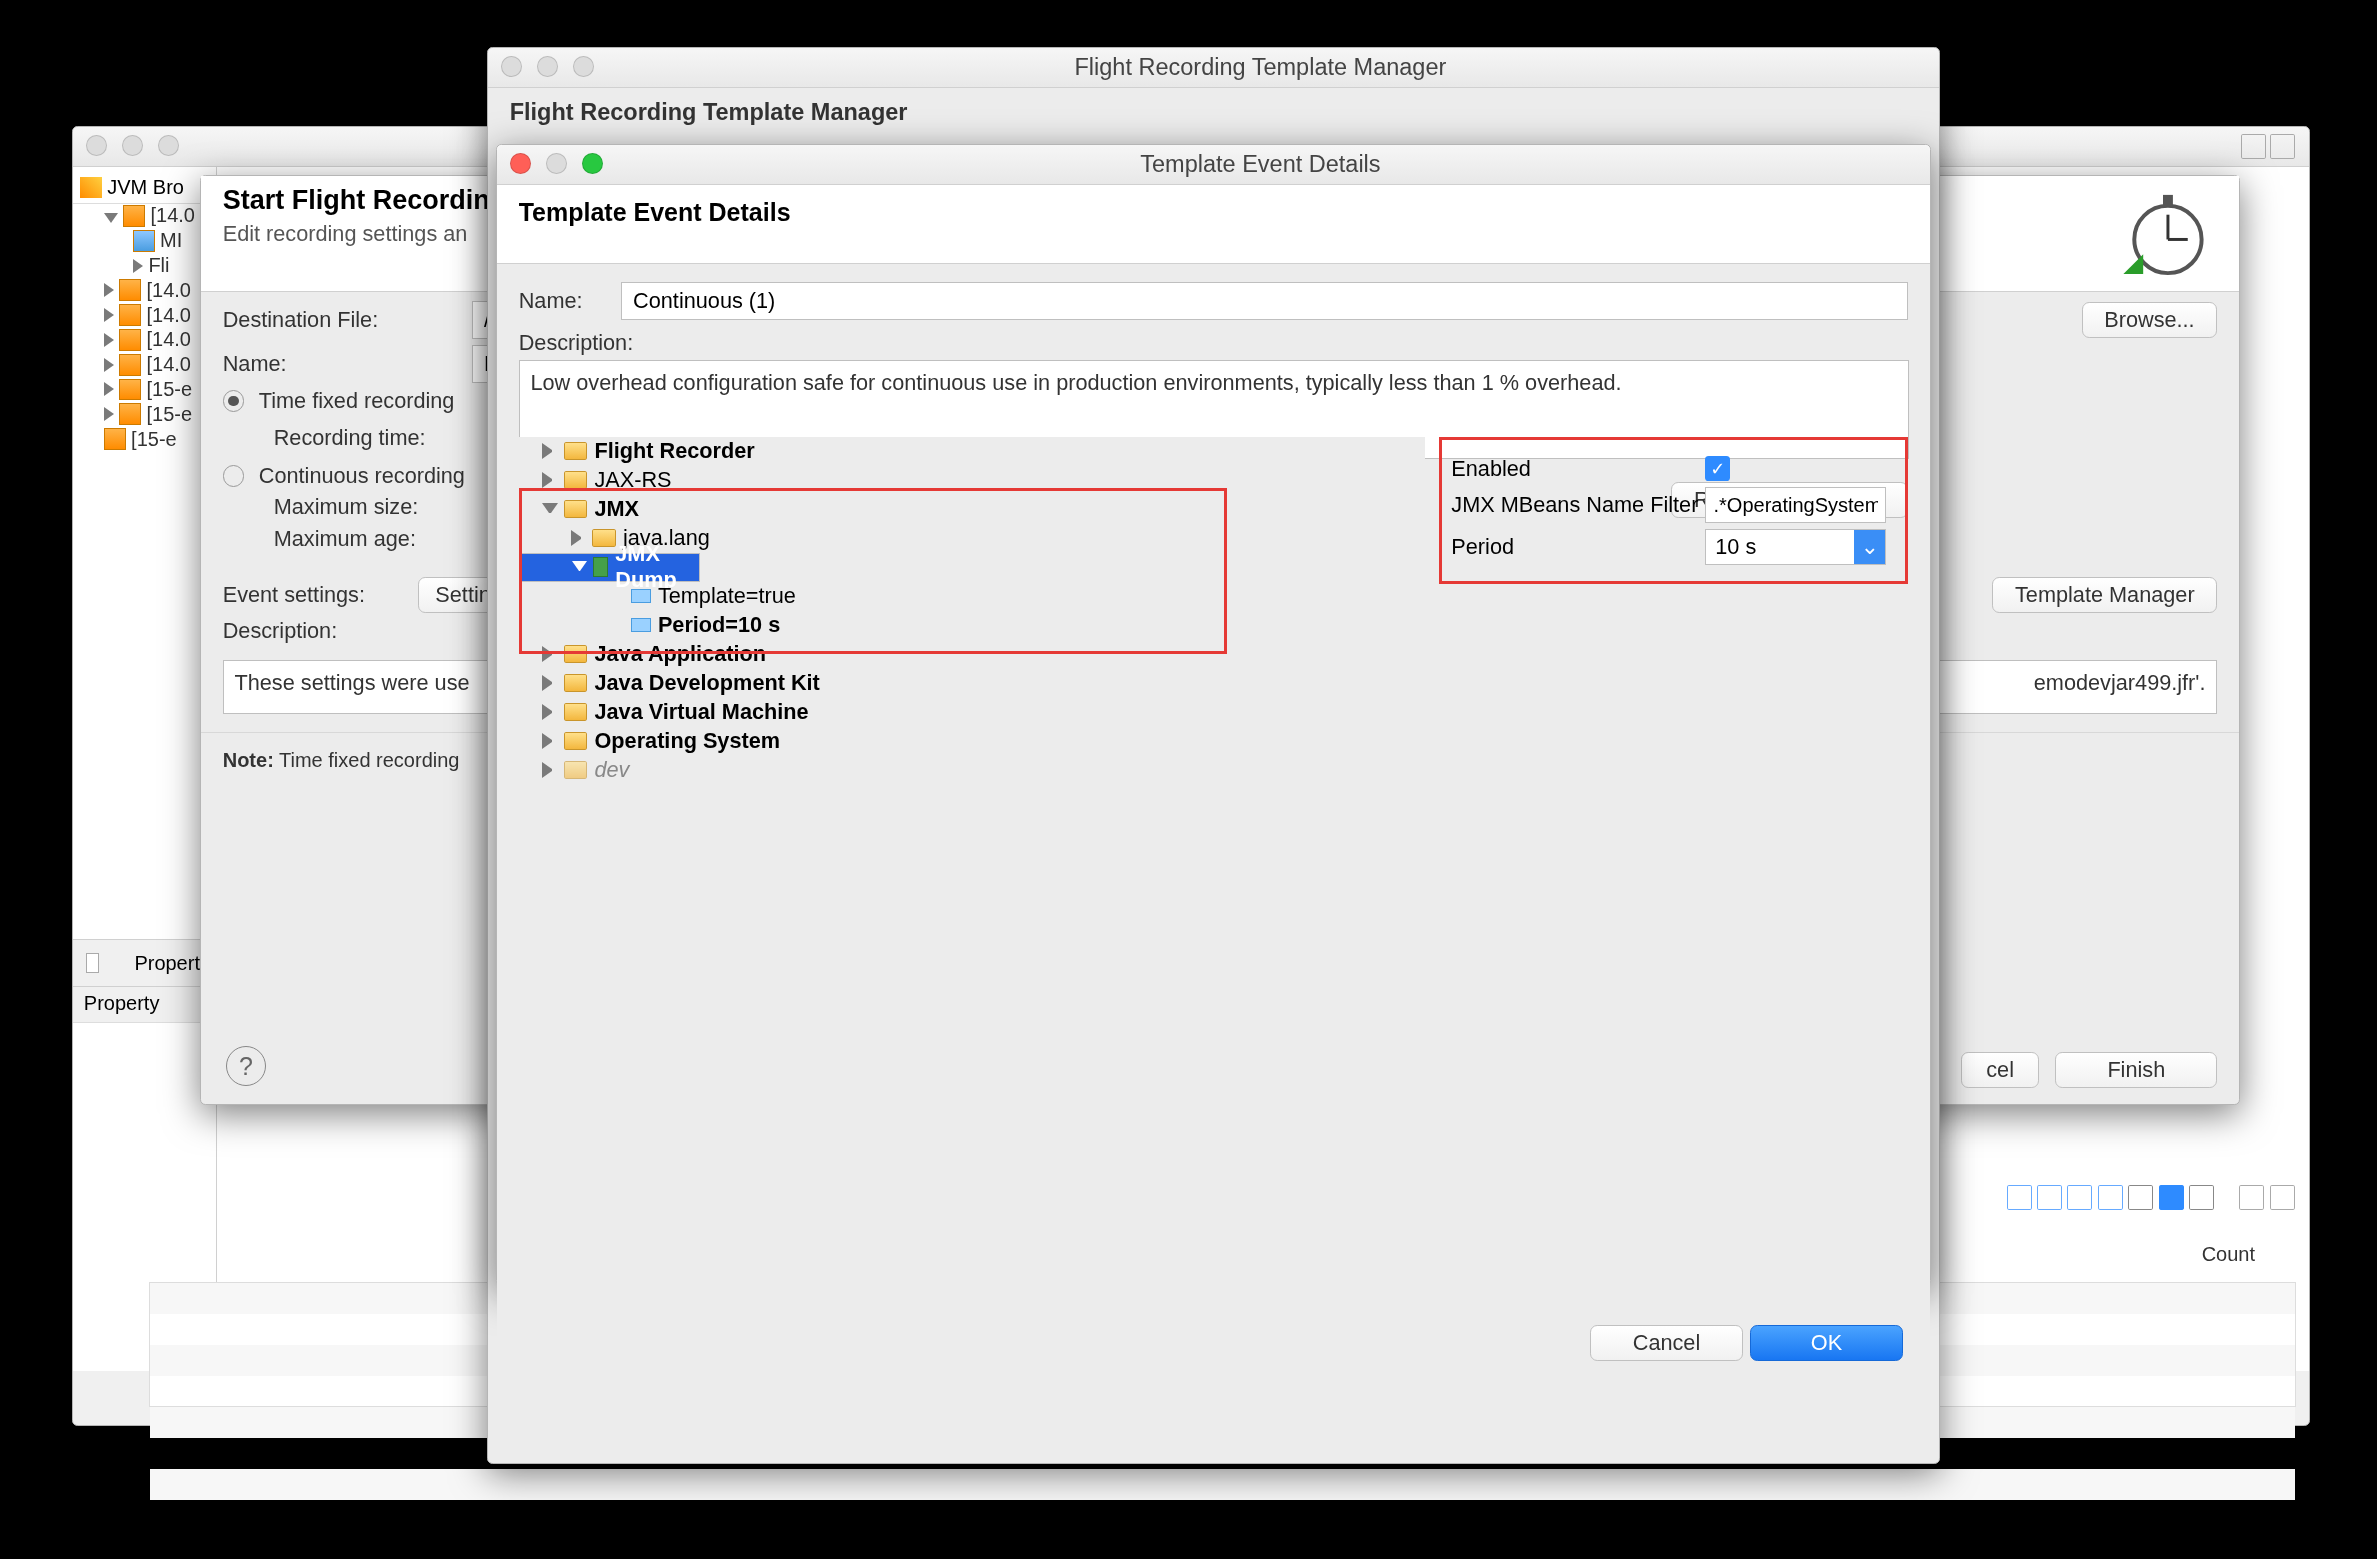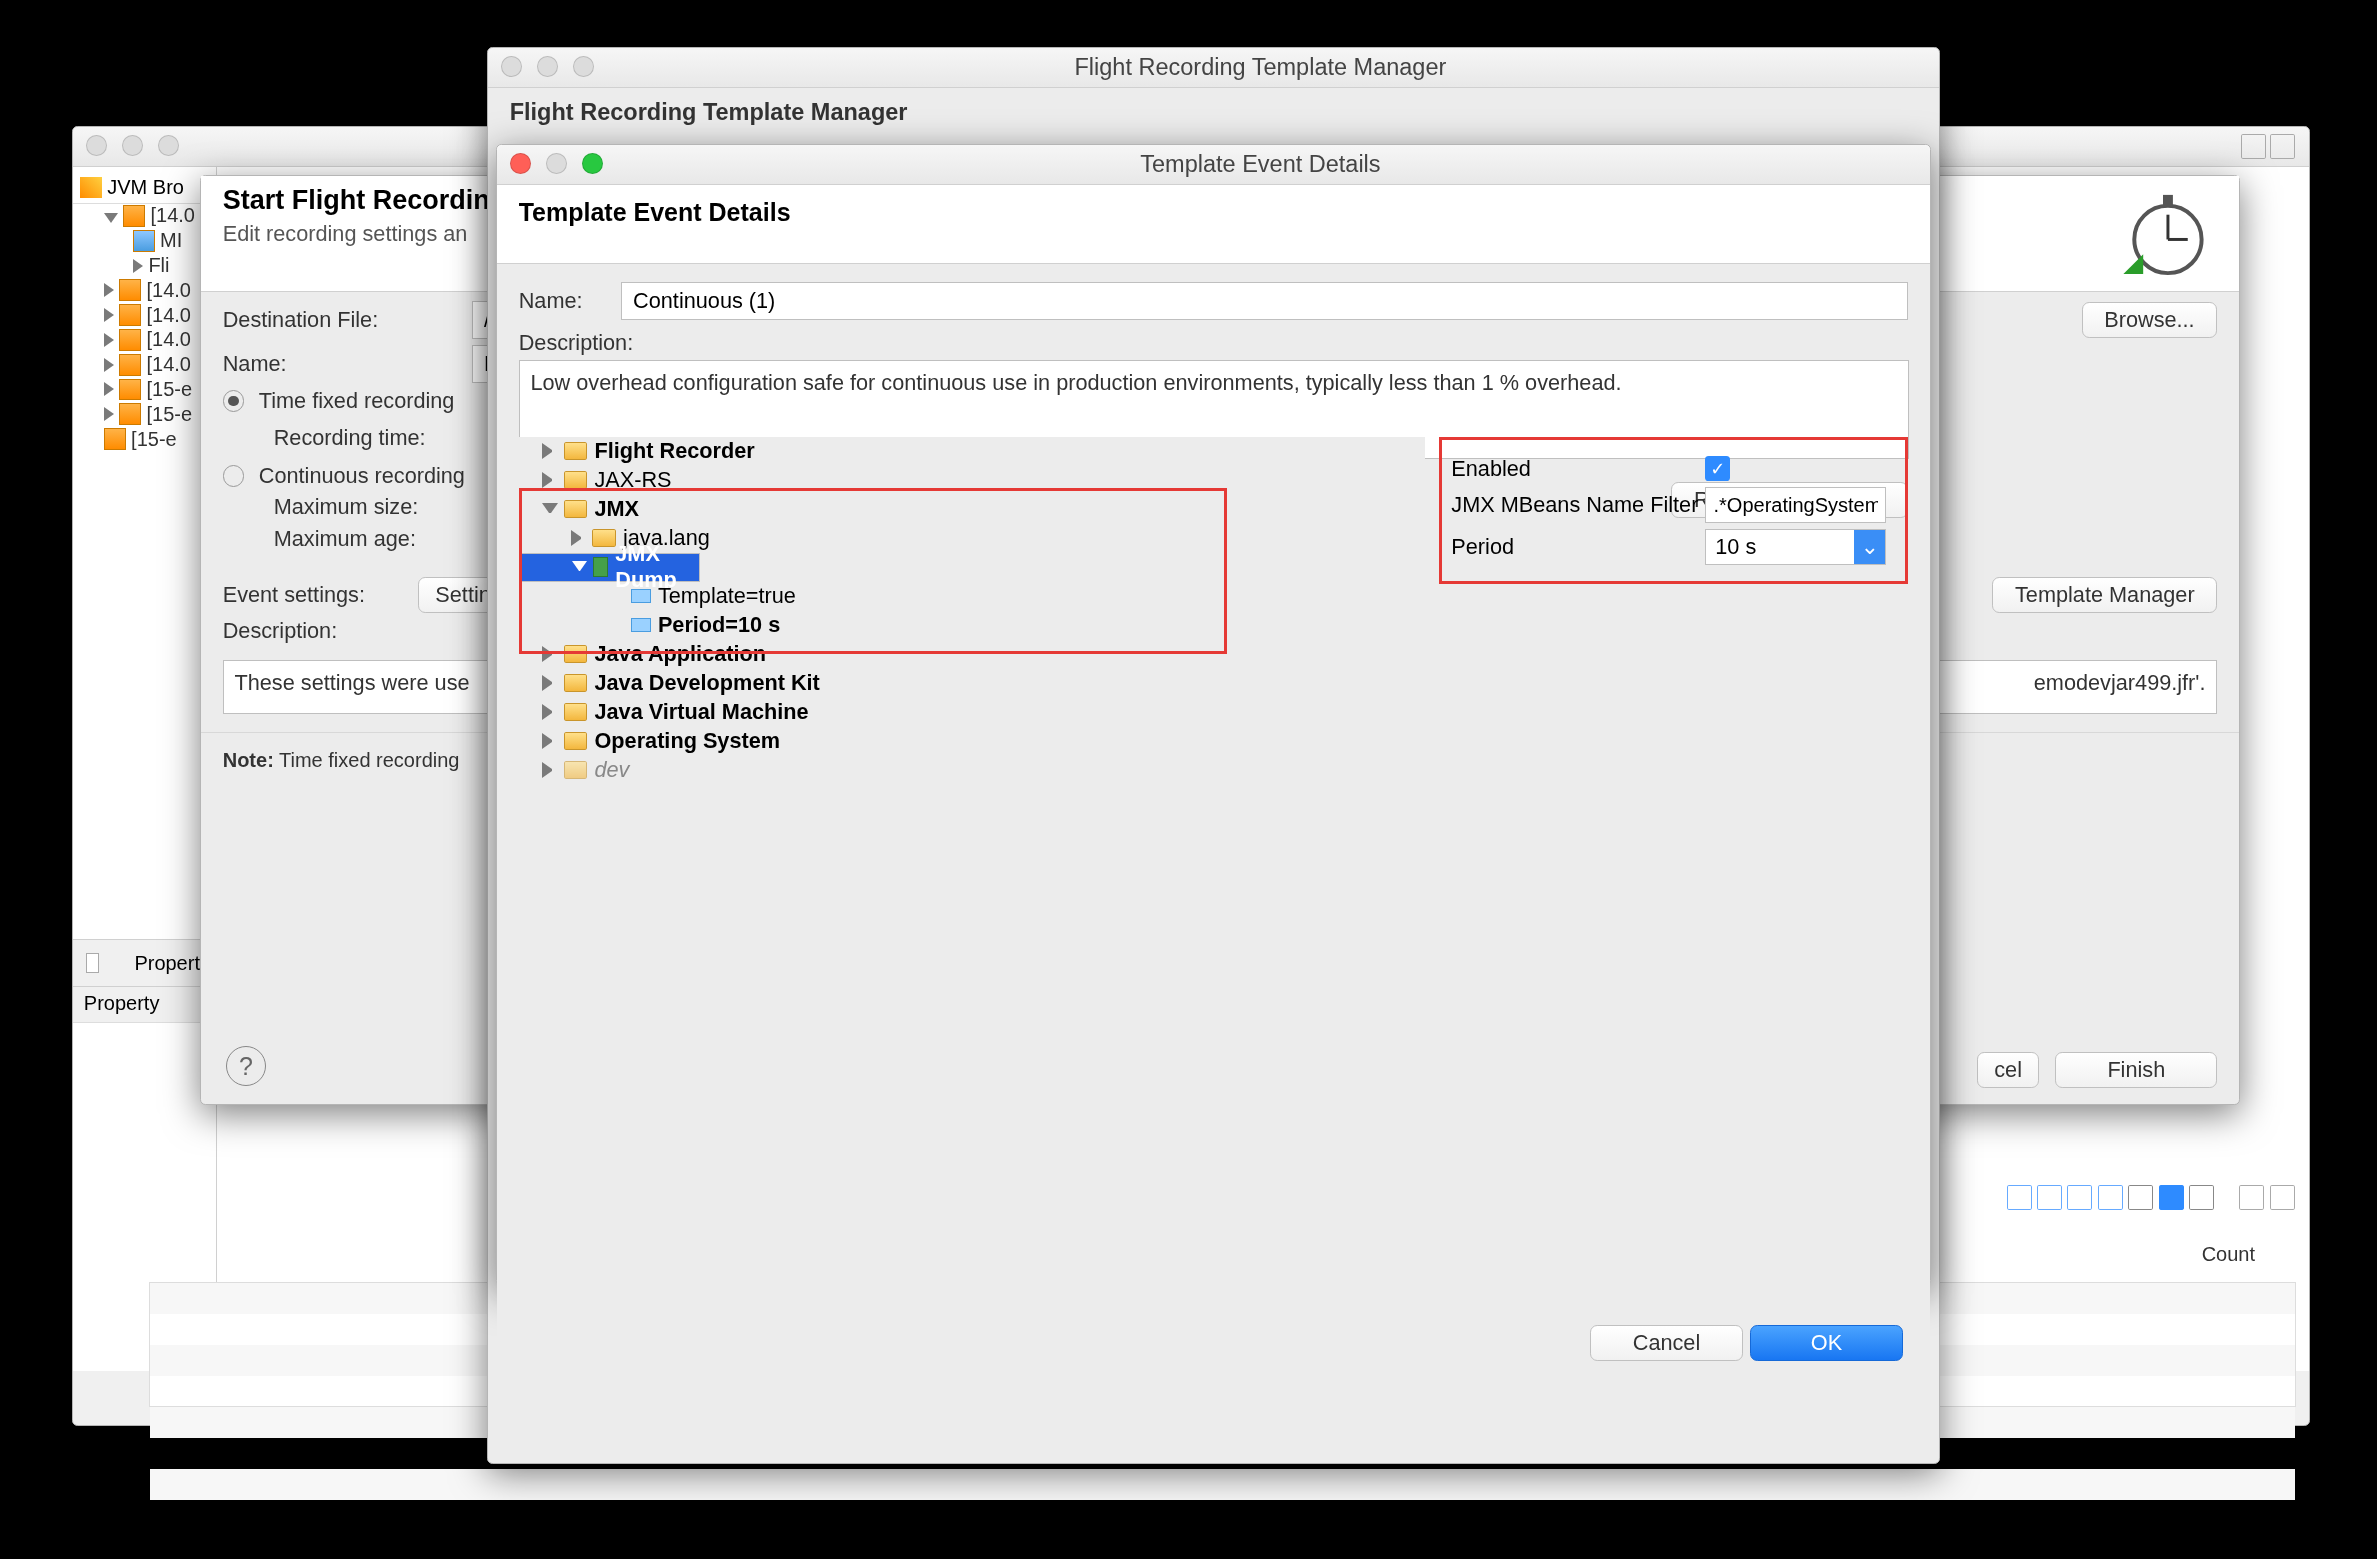--- a/index.html
+++ b/index.html
@@ -254,21 +254,21 @@
   <div id="sfr-desc-box">
     <span>These settings were use</span>
     <span style="float:right">emodevjar499.jfr'.</span>
   </div>
   <div id="sfr-note">
     <b>Note:</b>
     <span>Time fixed recording</span>
   </div>
   <div class="help-icon">?</div>
   <div id="sfr-footer">
-    <button class="btn" style="width:62px; overflow:hidden">cel</button>
+    <button class="btn" style="width:78px; overflow:hidden">cel</button>
     <button class="btn" style="width:162px">Finish</button>
   </div>
 </div>
 
 <div id="win-tm" class="window">
   <div class="titlebar">
     <div class="traffic">
       <span class="dot gray"></span>
       <span class="dot gray"></span>
       <span class="dot gray"></span>

